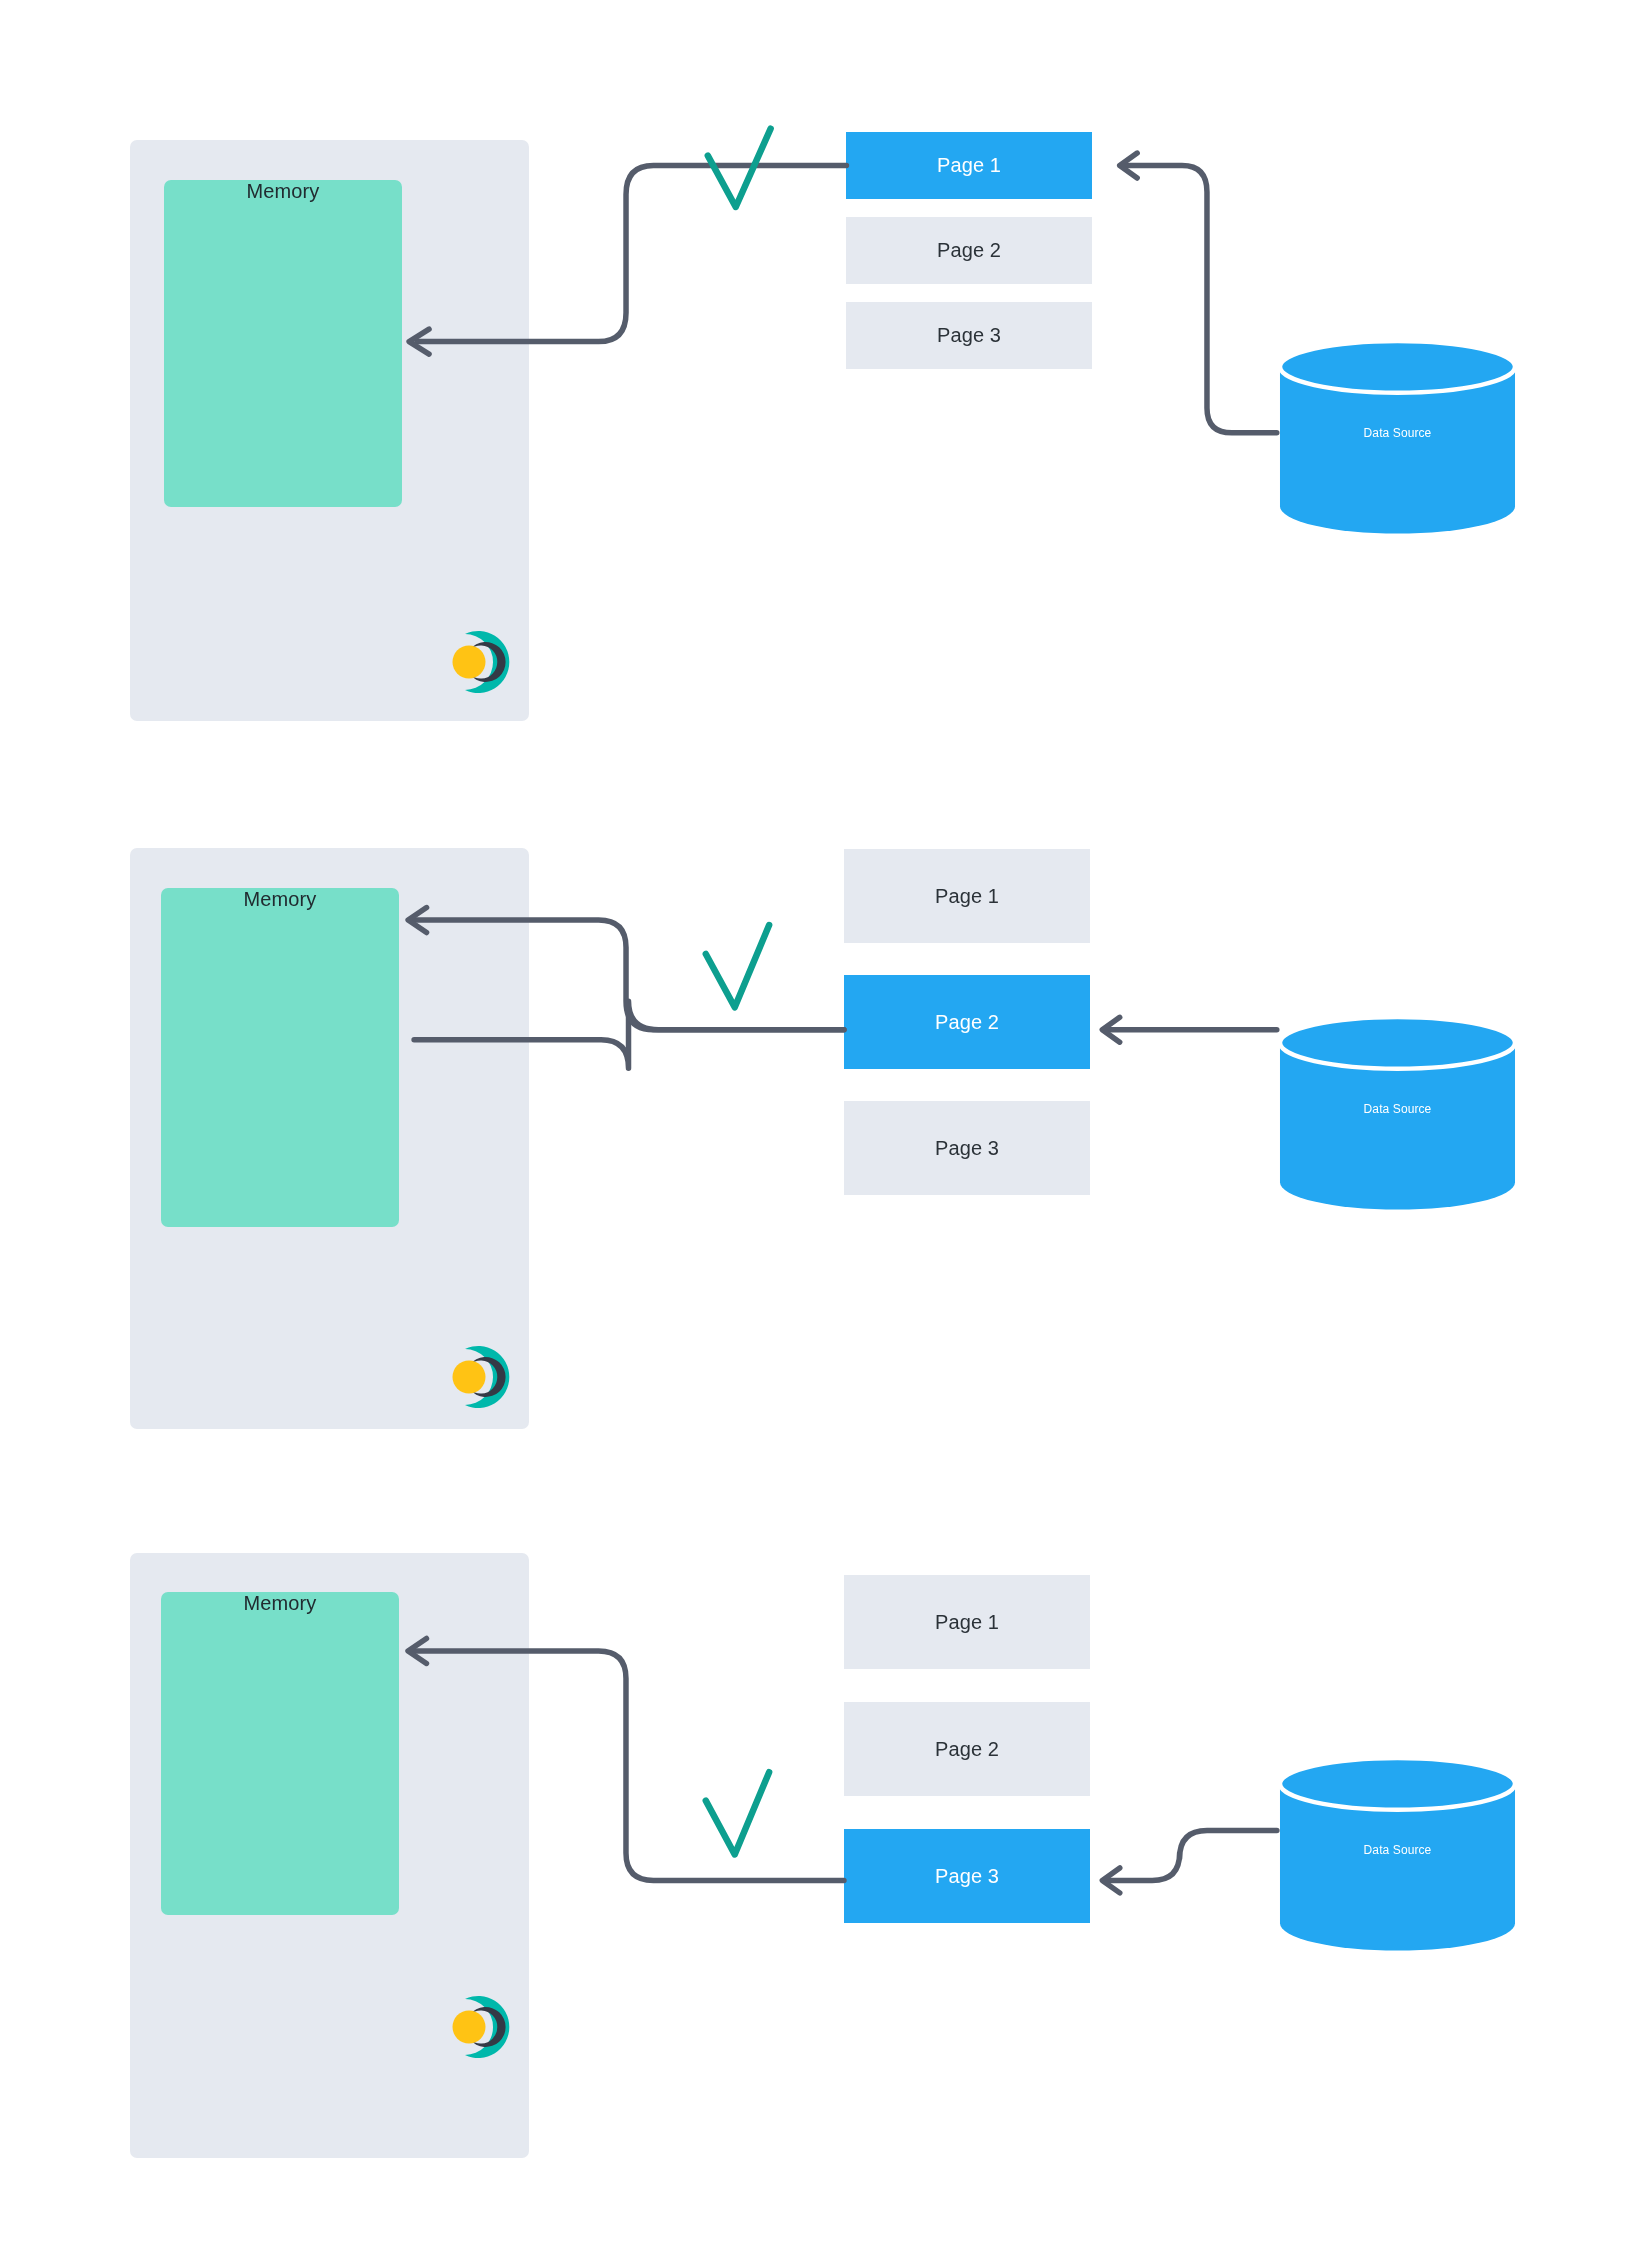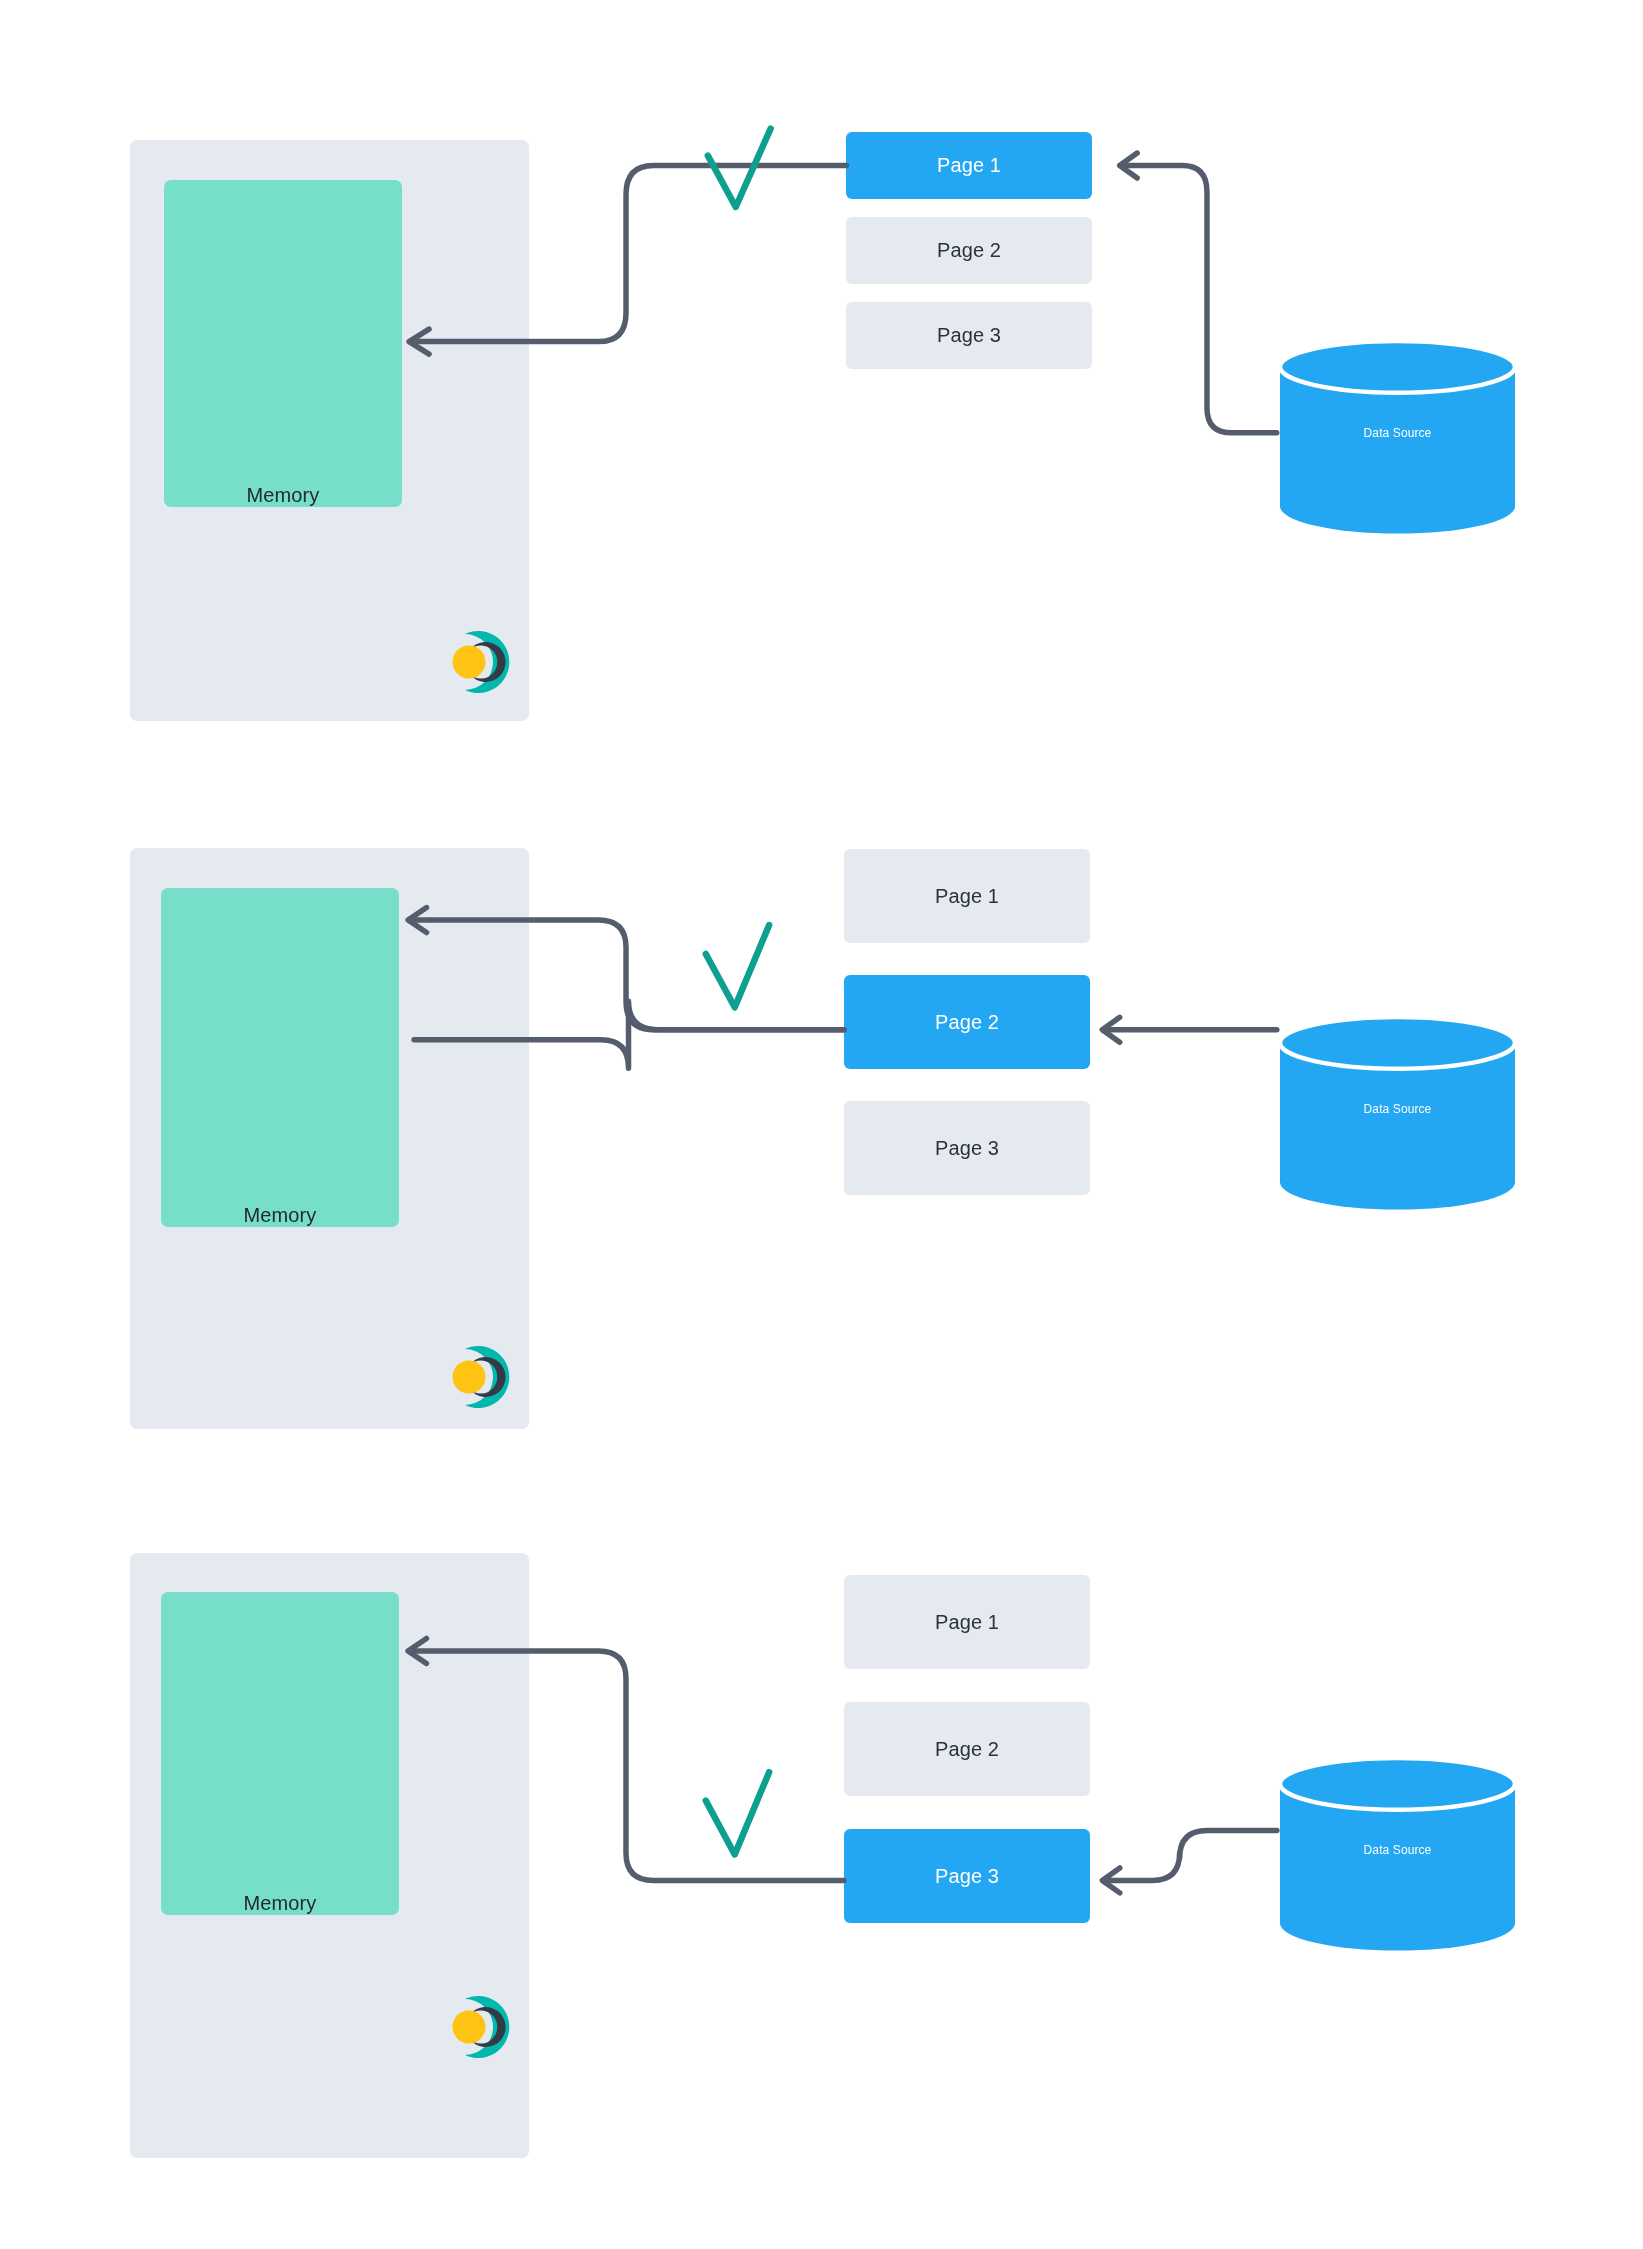--- a/index.html
+++ b/index.html
@@ -8,28 +8,28 @@
     font-family:"Liberation Sans", sans-serif;
     overflow:hidden;
   }
   #stage{position:relative;width:1644px;height:2250px;background:#ffffff;}
   .panel{position:absolute;left:0;top:0;width:1644px;}
   .mem-container{
     position:absolute;background:#e5e9f0;border-radius:7px;
   }
   .mem-box{
     position:absolute;background:#77dfc9;border-radius:7px;
-    display:flex;align-items:flex-end;justify-content:center;
+    display:flex;align-items:flex-start;justify-content:center;
   }
   .mem-label{
     font-size:20px;color:#212b30;letter-spacing:0.1px;
     font-family:"Liberation Sans", sans-serif;
   }
   .page-box{
-    position:absolute;border-radius:6px;
+    position:absolute;border-radius:0;
     display:flex;align-items:center;justify-content:center;
   }
   .page-box.inactive{background:#e5e9f0;}
   .page-box.active{background:#23a7f2;}
   .page-label{font-size:20px;letter-spacing:0.1px;}
   .page-box.inactive .page-label{color:#2b3238;}
   .page-box.active .page-label{color:#ffffff;}
   .ds-wrap{position:absolute;}
   .ds-label{
     position:absolute;width:100%;text-align:center;

